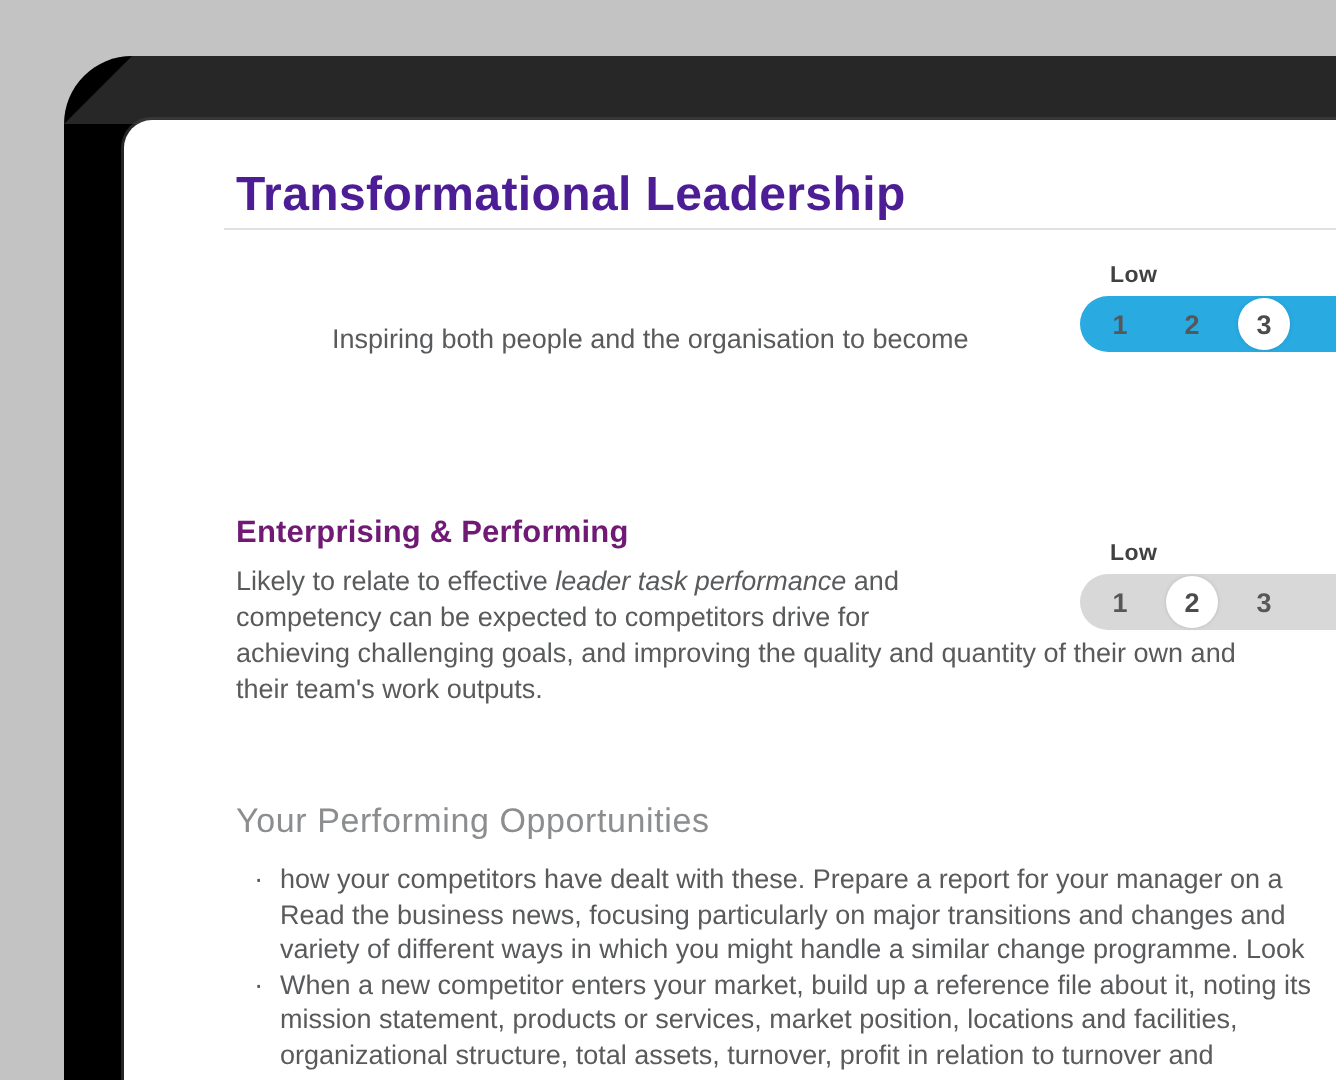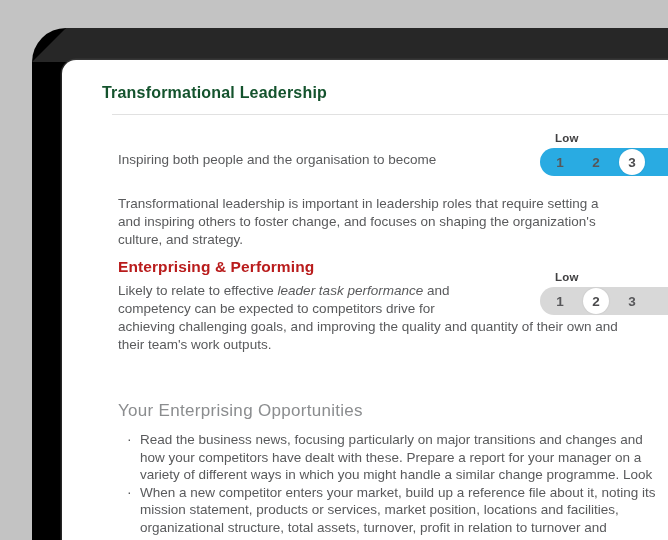--- a/index.html
+++ b/index.html
@@ -30,40 +30,40 @@
   
   .page {
     position: absolute;
     left: 62px; top: 60px; right: -80px; bottom: -80px;
     background: #ffffff;
     border-top-left-radius: 14px;
     box-shadow: 0 0 0 1.5px rgba(70,70,70,0.55);
   }
 
   .title {
-    position: absolute; left: 40px; top: 24px;
-    font-size: 16px; font-weight: 700; letter-spacing: .2px;
-    color: #14532d;
+    position: absolute; left: 56px; top: 24px;
+    font-size: 24px; font-weight: 700; letter-spacing: .2px;
+    color: #4c1d95;
   }
   .divider {
     position: absolute; left: 50px; top: 54px; right: 0; height: 1px;
     background: #e1e1e1;
   }
 
   .tb { position: absolute; left: 56px; color: #595a5c; font-size: 13.5px; }
   .tline { height: 18px; line-height: 18px; white-space: nowrap; }
   .it { font-style: italic; }
 
-  .intro { top: 91px; }
+  .intro { top: 101px; margin-left: 48px; }
   .body2 { top: 135px; }
   .ep    { top: 222px; }
 
   .h2 {
     position: absolute; left: 56px; top: 198px;
-    font-size: 15.5px; font-weight: 700; color: #b91c1c; letter-spacing: .1px;
+    font-size: 15.5px; font-weight: 700; color: #701a75; letter-spacing: .1px;
   }
   .h3 {
     position: absolute; left: 56px; top: 341px;
     font-size: 17px; font-weight: 400; color: #8b8d8f; letter-spacing: .3px;
   }
 
   
   .scale { position: absolute; left: 478px; }
   .s1 { top: 72px; }
   .s2 { top: 211px; }
@@ -120,25 +120,20 @@
           </div>
           <div class="cell sel">
             <span>3</span>
           </div>
         </div>
     </div>
 
     <div class="tb intro">
         <div class="tline">Inspiring both people and the organisation to become</div>
       </div>
-    <div class="tb body2">
-        <div class="tline">Transformational leadership is important in leadership roles that require setting a</div>
-        <div class="tline">and inspiring others to foster change, and focuses on shaping the organization's</div>
-        <div class="tline">culture, and strategy.</div>
-      </div>
 
     <div class="h2">Enterprising &amp; Performing</div>
 
     <div class="scale s2">
       <div class="scale-label">Low</div>
       <div class="pill" style="background: rgb(216, 216, 216);">
           <div class="cell">
             <span>1</span>
           </div>
           <div class="cell sel">
@@ -150,26 +145,26 @@
         </div>
     </div>
 
     <div class="tb ep">
         <div class="tline"><span>Likely to relate to effective </span><span class="it">leader task performance</span><span> and</span></div>
         <div class="tline">competency can be expected to competitors drive for</div>
         <div class="tline">achieving challenging goals, and improving the quality and quantity of their own and</div>
         <div class="tline">their team's work outputs.</div>
       </div>
 
-    <div class="h3">Your Enterprising Opportunities</div>
+    <div class="h3">Your Performing Opportunities</div>
     <div class="bullets">
         <div class="bullet-item">
           <span class="marker">·</span>
+          <div class="tline">how your competitors have dealt with these. Prepare a report for your manager on a</div>
           <div class="tline">Read the business news, focusing particularly on major transitions and changes and</div>
-          <div class="tline">how your competitors have dealt with these. Prepare a report for your manager on a</div>
           <div class="tline">variety of different ways in which you might handle a similar change programme. Look</div>
         </div>
         <div class="bullet-item">
           <span class="marker">·</span>
           <div class="tline">When a new competitor enters your market, build up a reference file about it, noting its</div>
           <div class="tline">mission statement, products or services, market position, locations and facilities,</div>
           <div class="tline">organizational structure, total assets, turnover, profit in relation to turnover and</div>
         </div>
       </div>
   </div>

